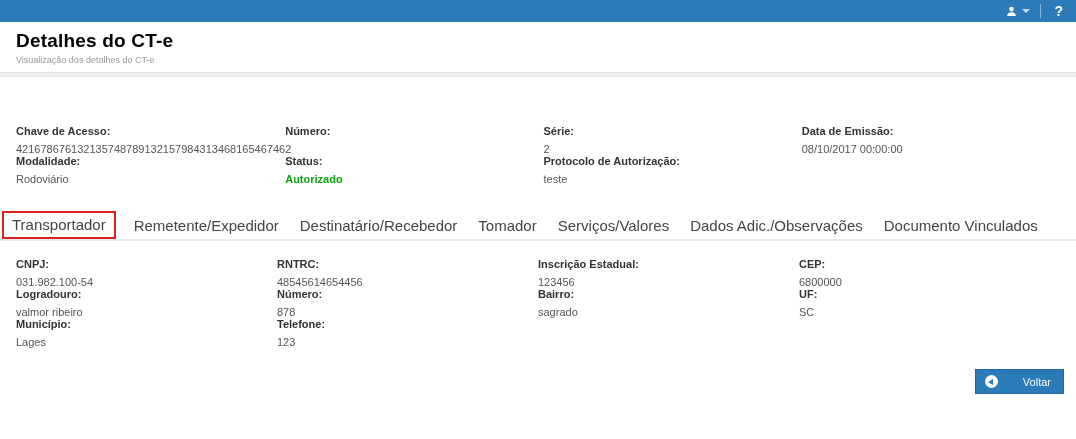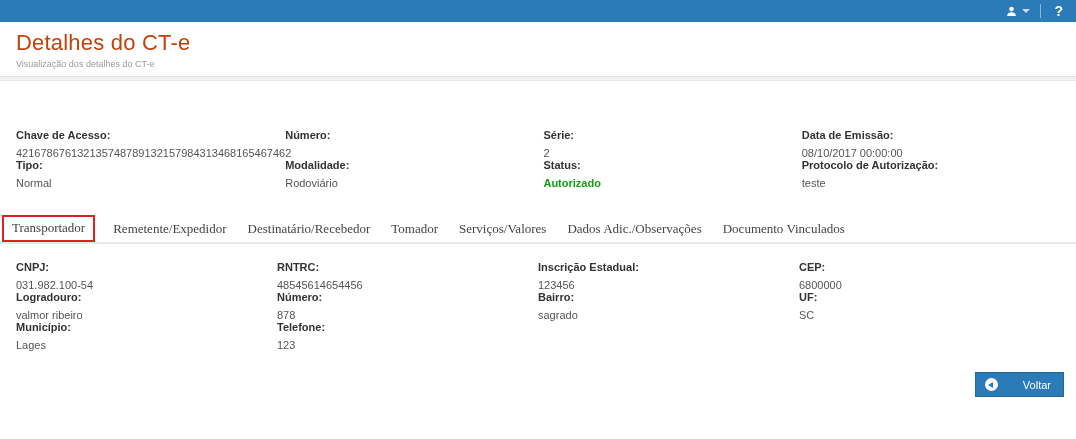--- a/index.html
+++ b/index.html
@@ -13,38 +13,38 @@
     height:100%; cursor:pointer; }
   .usr-svg { width:11px; height:11px; display:block; }
   .caret { width:0; height:0; border-left:4px solid transparent;
     border-right:4px solid transparent; border-top:4px solid rgba(255,255,255,.75); }
   .topbar .sep { width:1px; height:14px; background:rgba(255,255,255,.45); }
   .topbar .help { color:#fff; font-weight:bold; font-size:14px; padding:0 13px;
     height:100%; display:flex; align-items:center; cursor:pointer; }
 
   
   .pagehead { background:#fff; padding:8px 16px 7px 16px; border-bottom:1px solid #e3e3e3; }
-  .pagehead h1 { font-size:22px; font-weight:normal; color:#c2410c; letter-spacing:.2px; }
+  .pagehead h1 { font-size:19px; font-weight:bold; color:#000000; letter-spacing:.2px; }
   .pagehead .sub { font-size:9px; color:#999; margin-top:3px; }
   .headband { height:4px; background:#f0f0f0; border-bottom:1px solid #e8e8e8; }
 
   
   .grid4 { display:grid; grid-template-columns:repeat(4,1fr); 
     padding:0 16px; }
   .cell .flabel { font-size:11px; font-weight:bold; color:#333; margin-bottom:6px; }
   .cell .fvalue { font-size:11px; color:#555; white-space:nowrap; }
   .fvalue.status-green { color:#12a012; font-weight:bold; }
 
   .summary { padding-top:48px; }
 
   
   .tabs { display:flex; align-items:flex-end; margin-top:26px; padding:0 0 0 2px;
     border-bottom:2px solid #e9e9e9; }
-  .tab { font-size:13px; color:#444; padding:4px 10px 5px 10px; margin-right:1px;
-    cursor:pointer; white-space:nowrap;font-family:Liberation Serif, serif; }
+  .tab { font-size:15px; color:#444; padding:4px 10px 5px 10px; margin-right:1px;
+    cursor:pointer; white-space:nowrap; }
   .tab.active { border:2px solid #e02020; padding:3px 8px 4px 8px; margin-right:8px; }
 
   .detail { padding-top:17px; }
 
   
   .footer { display:flex; justify-content:flex-end; padding:0 12px; margin-top:21px; }
   .btn-back { display:flex; align-items:center; gap:25px; background:#2b7bb9;
     border:1px solid #236699; color:#fff; font-size:11px; padding:5px 12px 5px 9px;
     cursor:pointer; font-family:inherit; }
   .circ { width:13px; height:13px; border-radius:50%; background:#fff; display:flex;
@@ -82,24 +82,20 @@
     <div class="flabel">Número:</div>
     <div class="fvalue">2</div>
   </div>
   <div class="cell">
     <div class="flabel">Série:</div>
     <div class="fvalue">2</div>
   </div>
   <div class="cell">
     <div class="flabel">Data de Emissão:</div>
     <div class="fvalue">08/10/2017 00:00:00</div>
-  </div>
-  <div class="cell">
-    <div class="flabel">Tipo:</div>
-    <div class="fvalue">Normal</div>
   </div>
   <div class="cell">
     <div class="flabel">Modalidade:</div>
     <div class="fvalue">Rodoviário</div>
   </div>
   <div class="cell">
     <div class="flabel">Status:</div>
     <div class="fvalue status-green">Autorizado</div>
   </div>
   <div class="cell">

